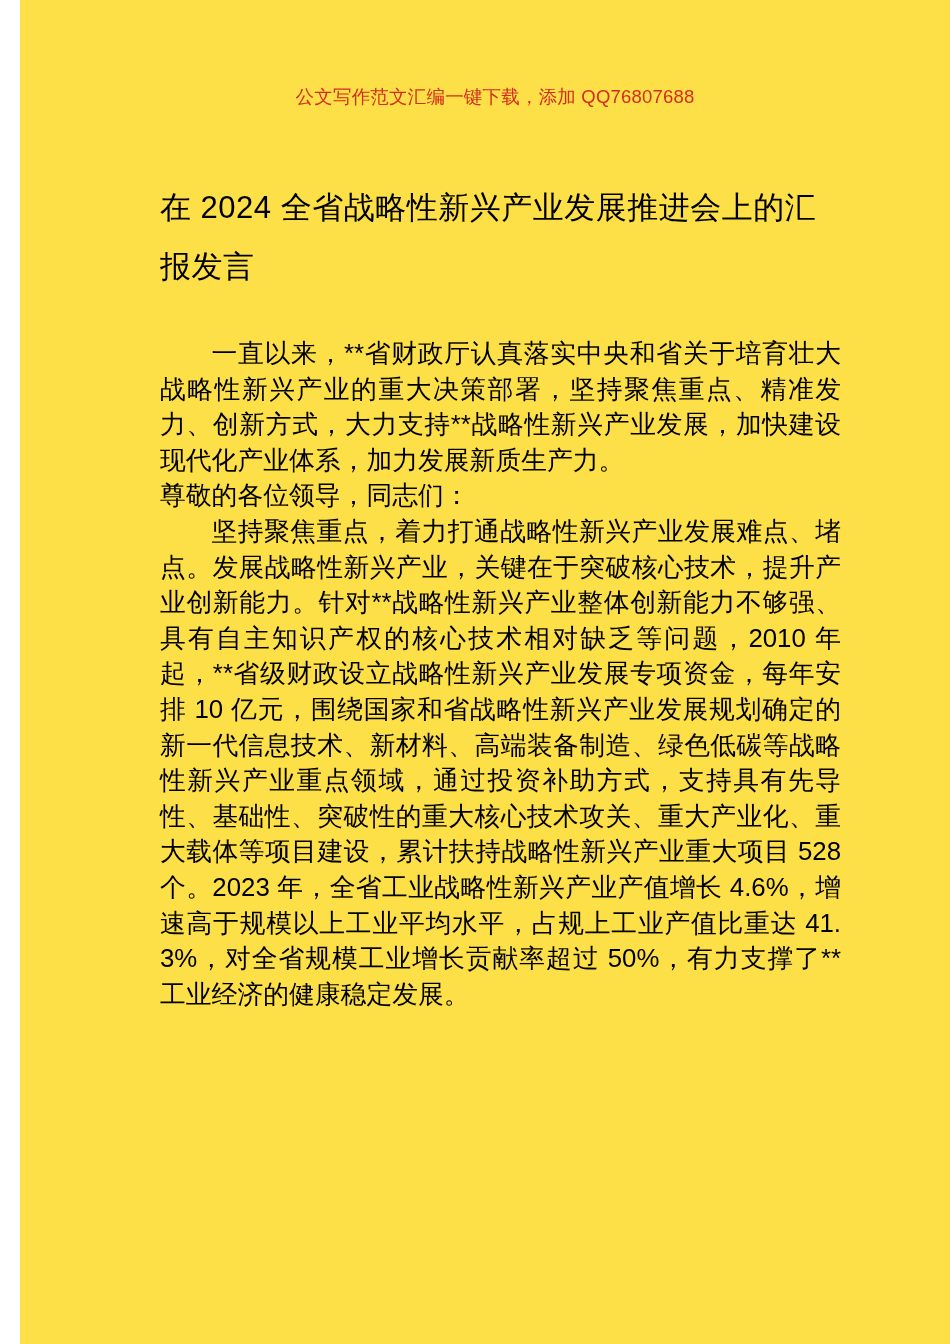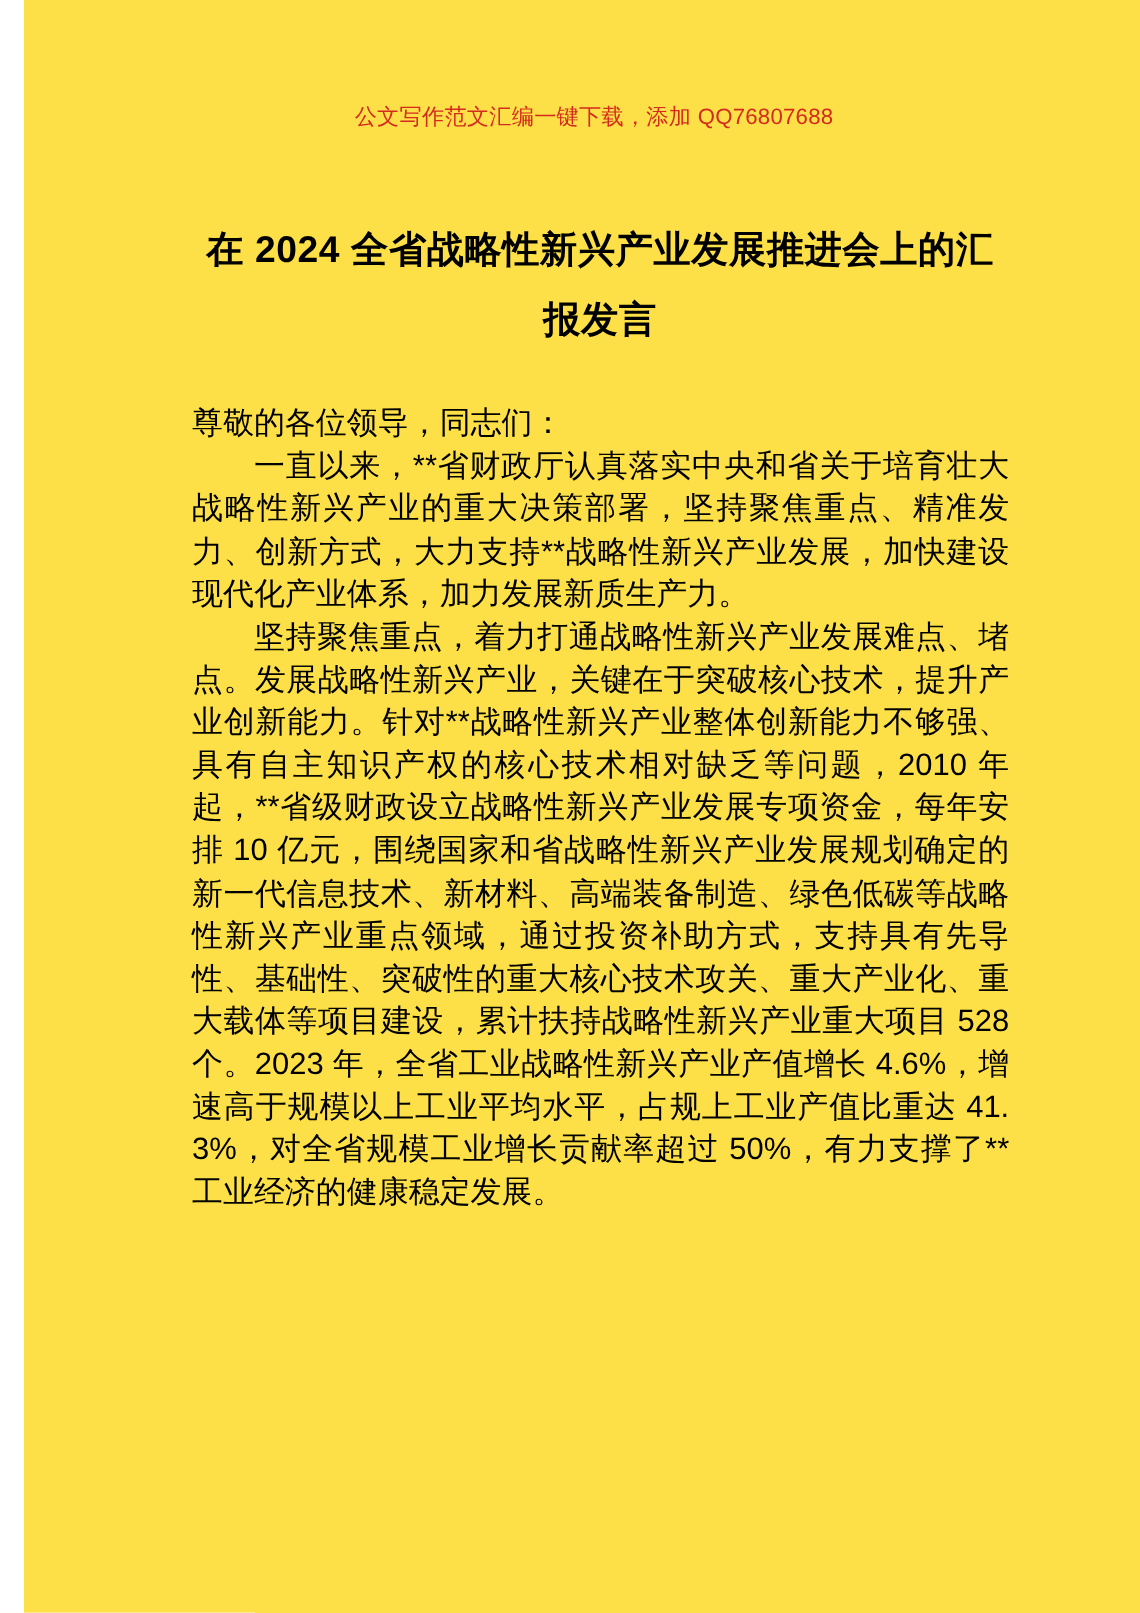--- a/index.html
+++ b/index.html
@@ -34,24 +34,23 @@
     color: #d42b1e;
     white-space: nowrap;
   }
 
   
   .doc-title {
     position: absolute;
     top: 178px;
     left: 140px;
     width: 680px;
-    text-align: center;
     font-size: 31px;
     line-height: 59px;
-    font-weight: bold;
+    font-weight: normal;
     color: #000000;
     letter-spacing: 0.5px;
   }
 
   
   .body-block {
     position: absolute;
     top: 336px;
     left: 140px;
     width: 681px;
@@ -73,18 +72,18 @@
 </head>
 <body>
 
 <div class="page">
 
   <div class="watermark">公文写作范文汇编一键下载，添加 QQ76807688</div>
 
   <div class="doc-title">在 2024 全省战略性新兴产业发展推进会上的汇报发言</div>
 
   <div class="body-block">
+    <p class="para indent">一直以来，**省财政厅认真落实中央和省关于培育壮大战略性新兴产业的重大决策部署，坚持聚焦重点、精准发力、创新方式，大力支持**战略性新兴产业发展，加快建设现代化产业体系，加力发展新质生产力。</p>
     <p class="para">尊敬的各位领导，同志们：</p>
-    <p class="para indent">一直以来，**省财政厅认真落实中央和省关于培育壮大战略性新兴产业的重大决策部署，坚持聚焦重点、精准发力、创新方式，大力支持**战略性新兴产业发展，加快建设现代化产业体系，加力发展新质生产力。</p>
     <p class="para indent">坚持聚焦重点，着力打通战略性新兴产业发展难点、堵点。发展战略性新兴产业，关键在于突破核心技术，提升产业创新能力。针对**战略性新兴产业整体创新能力不够强、具有自主知识产权的核心技术相对缺乏等问题，2010 年起，**省级财政设立战略性新兴产业发展专项资金，每年安排 10 亿元，围绕国家和省战略性新兴产业发展规划确定的新一代信息技术、新材料、高端装备制造、绿色低碳等战略性新兴产业重点领域，通过投资补助方式，支持具有先导性、基础性、突破性的重大核心技术攻关、重大产业化、重大载体等项目建设，累计扶持战略性新兴产业重大项目 528 个。2023 年，全省工业战略性新兴产业产值增长 4.6%，增速高于规模以上工业平均水平，占规上工业产值比重达 41.3%，对全省规模工业增长贡献率超过 50%，有力支撑了**工业经济的健康稳定发展。</p>
   </div>
 
 </div>
 
 </body></html>

